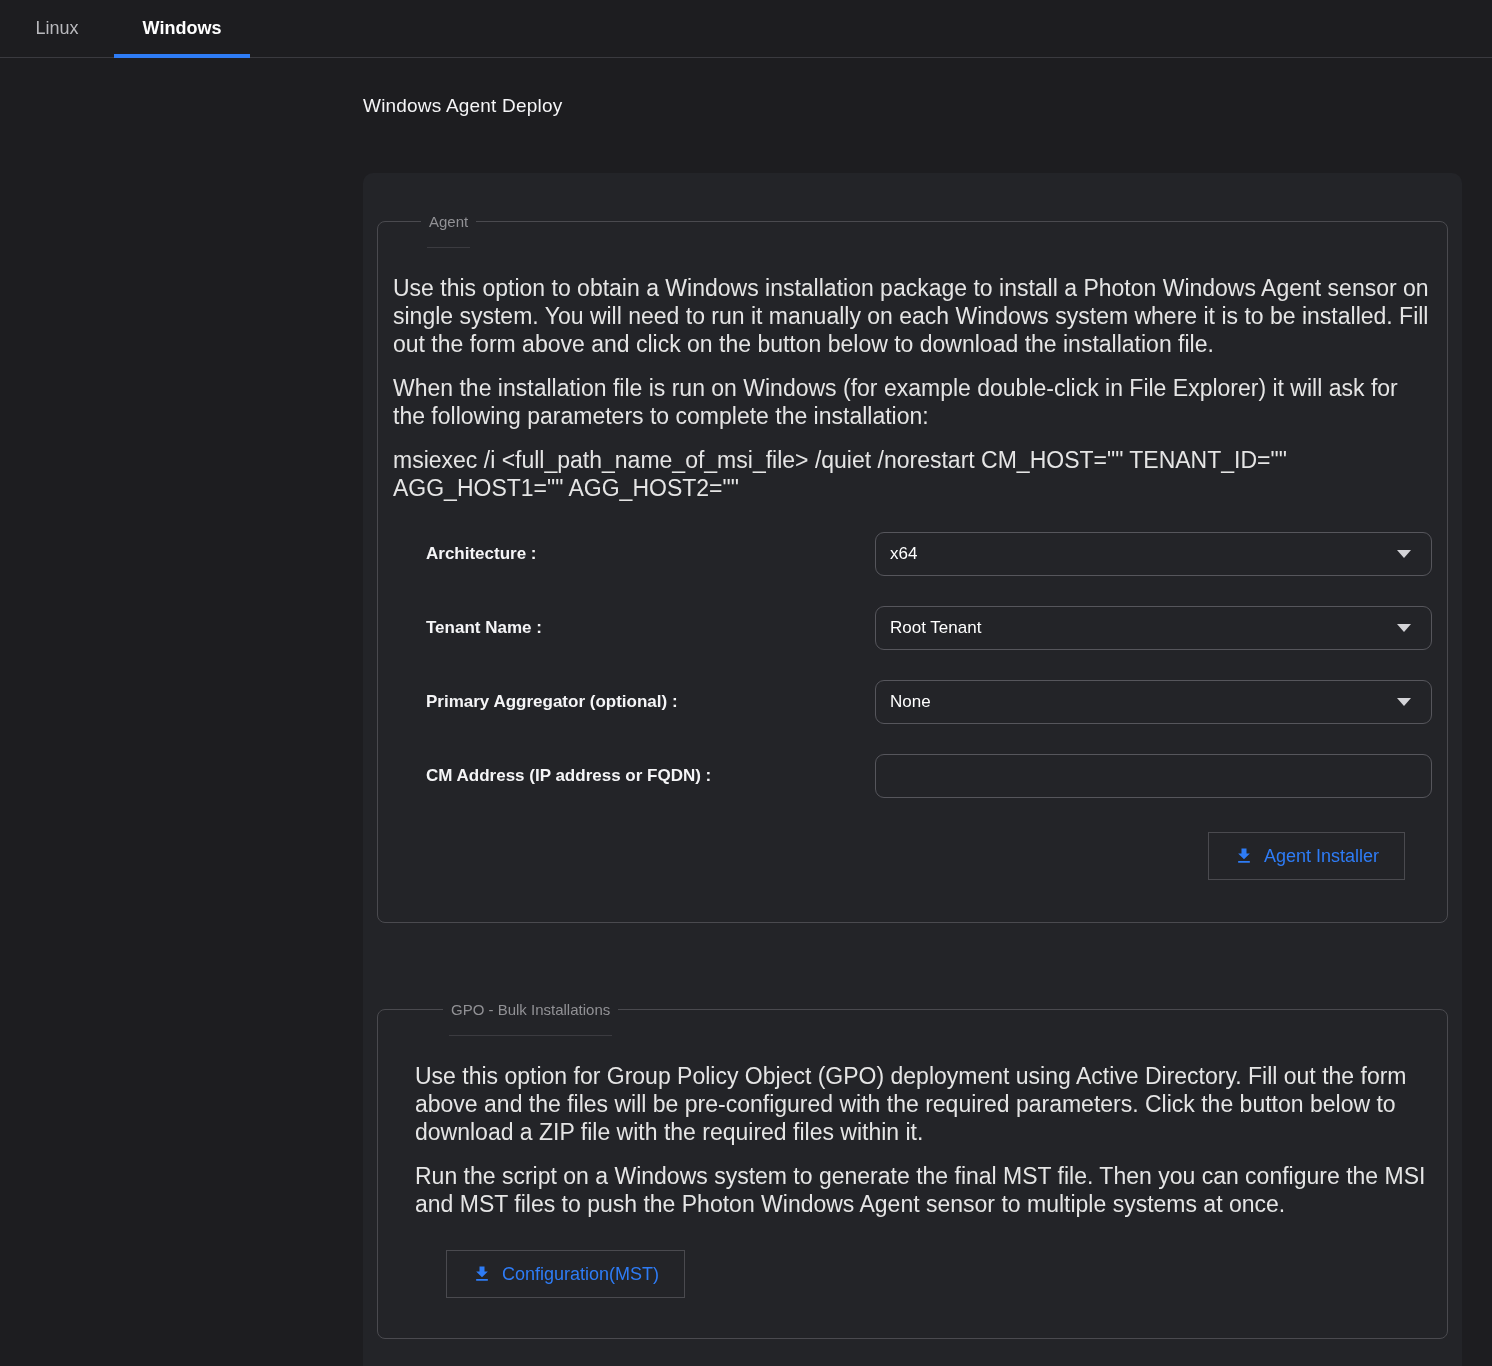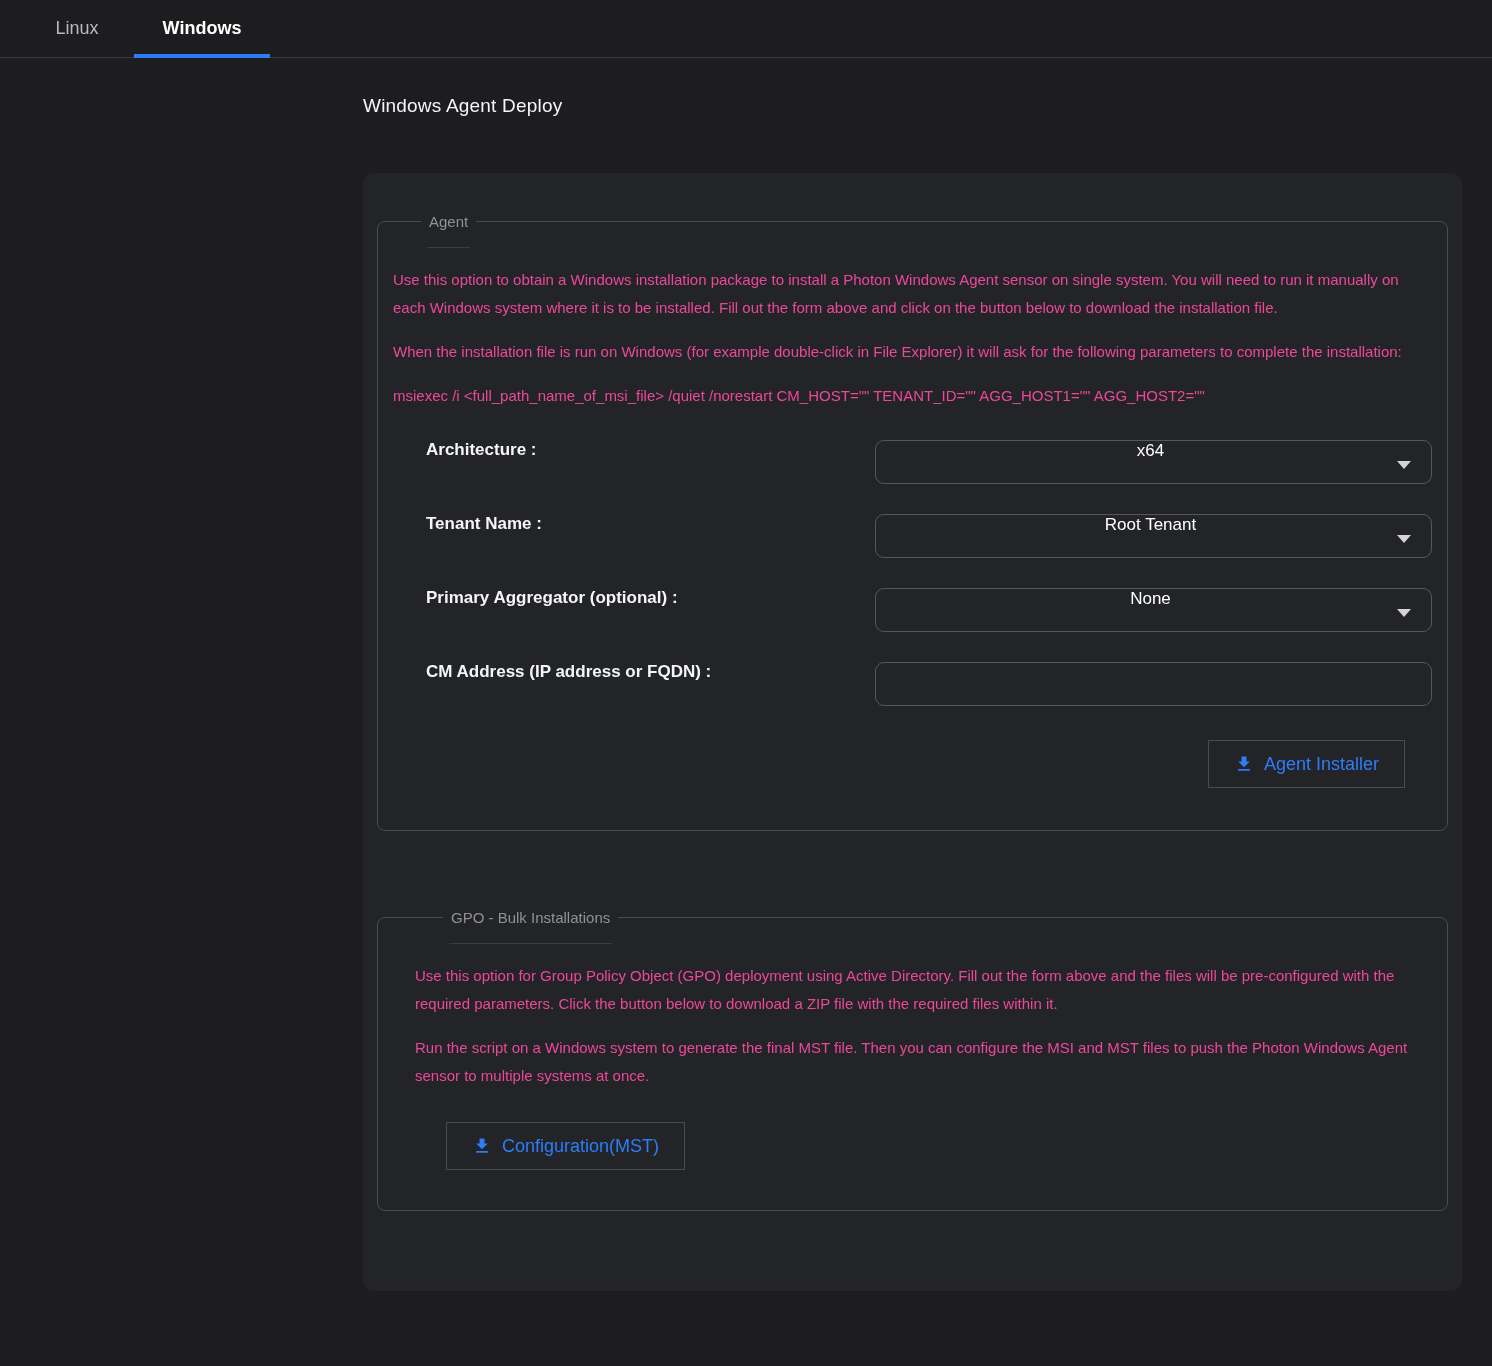--- a/index.html
+++ b/index.html
@@ -12,21 +12,20 @@
     font-family: "Liberation Sans", sans-serif;
     color: #eeeef0;
     overflow: hidden;
   }
 
   
   .tabbar {
     height: 58px;
     display: flex;
     align-items: stretch;
-    padding-left: 20px;
     border-bottom: 1px solid #3a3a3f;
   }
   .tab {
     min-width: 114px;
     padding: 0 12px;
     display: flex;
     align-items: center;
     justify-content: center;
     font-size: 18px;
     color: #b9b9bd;
@@ -87,30 +86,31 @@
   legend::after {
     content: '';
     position: absolute;
     left: 6px; right: 6px;
     bottom: -18px;
     height: 1px;
     background: #3b3b40;
   }
 
   p.body-text {
-    font-size: 15px;
+    font-size: 23px;
     line-height: 28px;
-    margin: 8px 0 16px 0;
-    color: #ec4899;
+    margin: 16px 0 16px 0;
+    color: #e5e5e5;
   }
 
   
   .form { margin-top: 30px; padding-left: 33px; }
   .form-row {
     display: flex;
+    align-items: center;
     height: 44px;
     margin-bottom: 30px;
   }
   .form-label {
     flex: 1;
     font-size: 17px;
     font-weight: 700;
     color: #f5f5f7;
   }
   .control {
@@ -118,21 +118,20 @@
     height: 44px;
     border: 1px solid #56565c;
     border-radius: 9px;
     background: transparent;
     display: flex;
     align-items: center;
     padding: 0 20px 0 14px;
     font-size: 17px;
     color: #ffffff;
     cursor: pointer;
-    flex-direction: column;
   }
   input.control {
     cursor: text;
     font-family: "Liberation Sans", sans-serif;
     outline: none;
   }
   .caret {
     margin-left: auto;
     width: 0; height: 0;
     border-left: 7px solid transparent;

